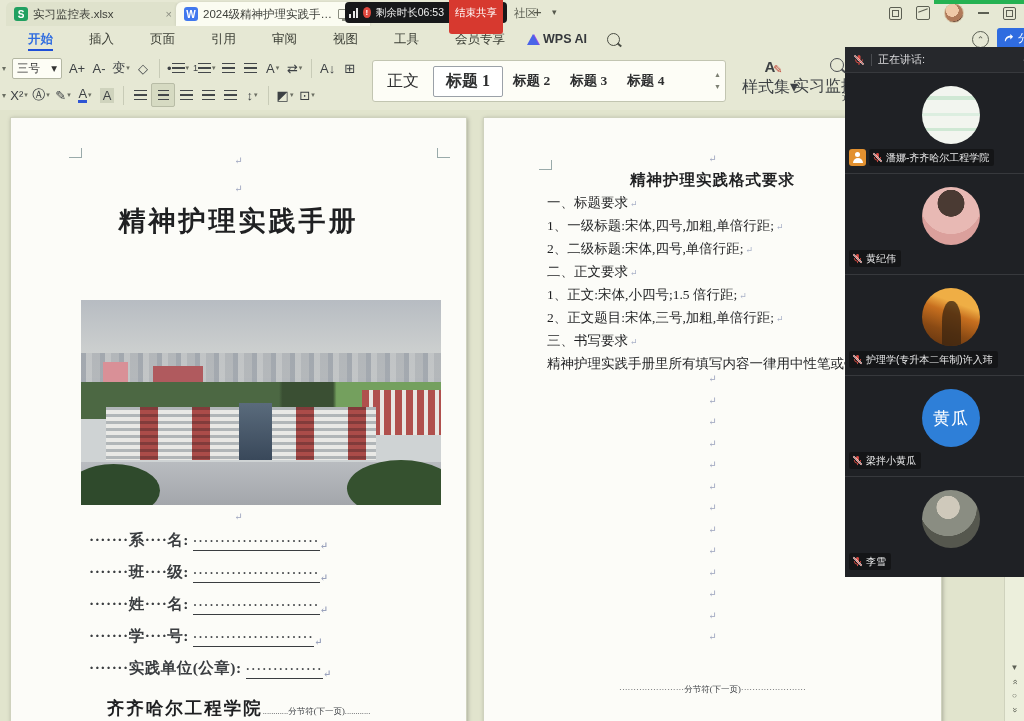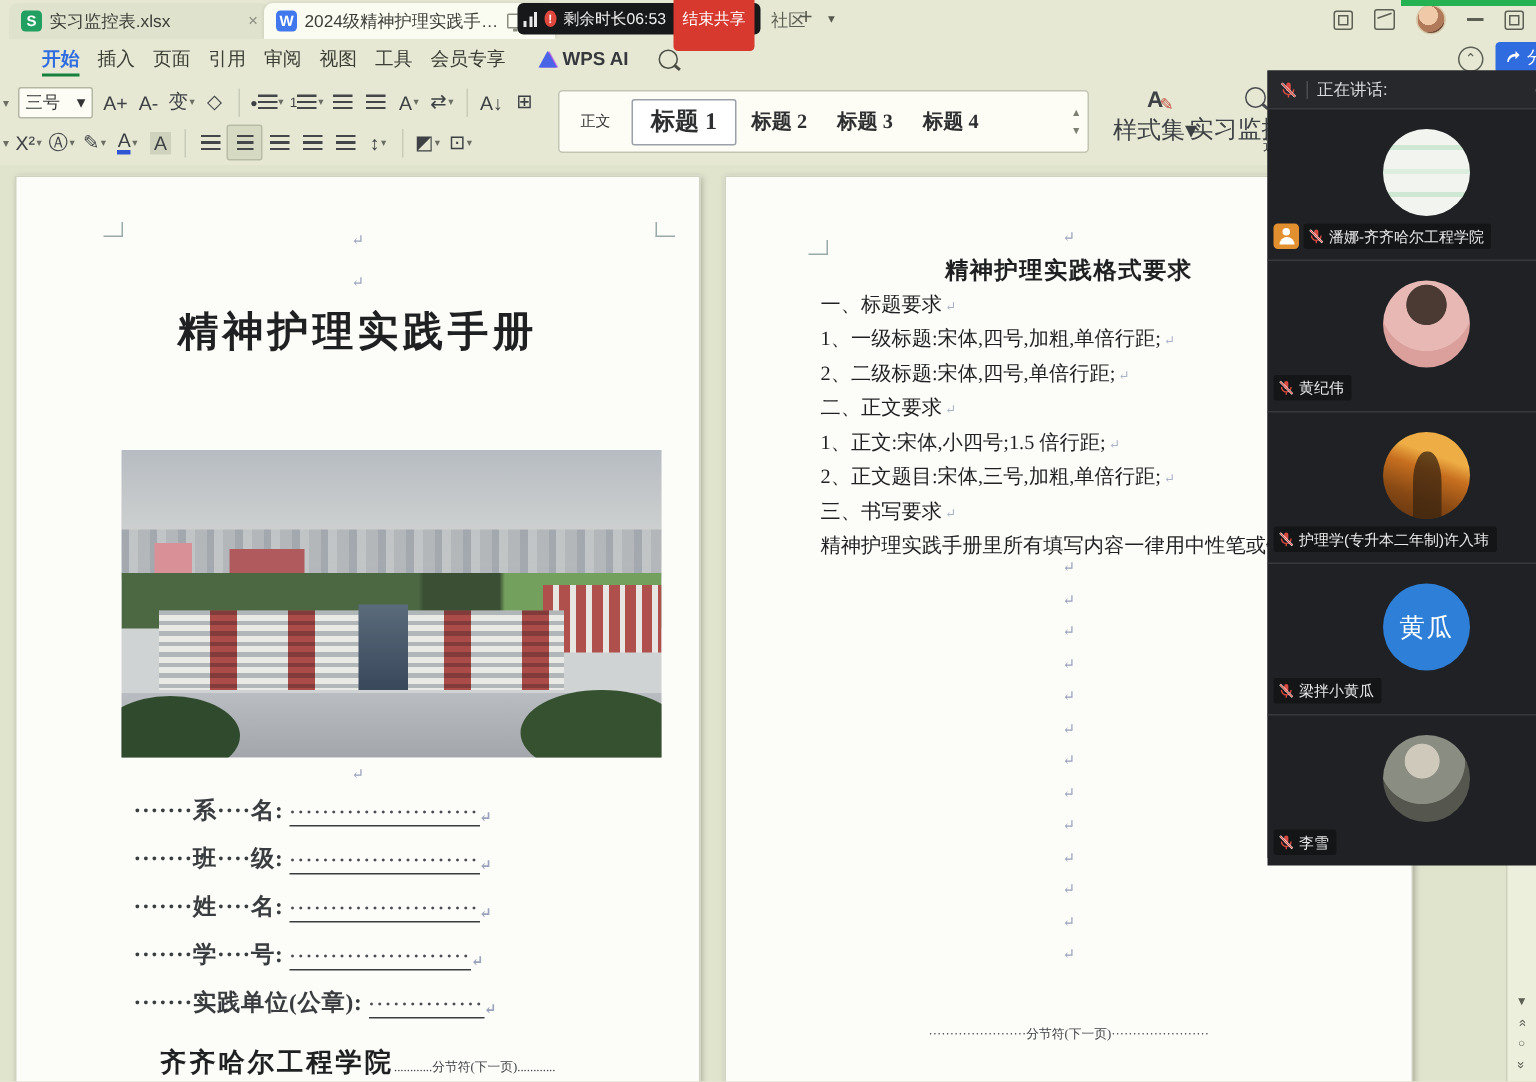--- a/index.html
+++ b/index.html
@@ -35,23 +35,23 @@
   .winctrls{position:absolute;right:8px;top:0;height:26px;display:flex;align-items:center;gap:14px;}
   .wc-sq{width:11px;height:11px;border:1.3px solid #5c5f53;border-radius:2px;position:relative;}
   .wc-sq.dbl:after{content:"";position:absolute;left:2px;top:2px;width:5px;height:5px;border:1px solid #5c5f53;}
   .wc-cube{width:12px;height:12px;border:1.3px solid #5c5f53;transform:rotate(0deg);border-radius:2px;position:relative}
   .wc-cube:after{content:"";position:absolute;left:1px;top:3px;right:1px;border-top:1px solid #5c5f53;transform:rotate(-20deg);}
   .wc-min{width:11px;height:2px;background:#5c5f53;}
   .uavatar{width:18px;height:18px;border-radius:50%;background:radial-gradient(circle at 40% 35%,#f0c9a8 0 40%,#b07a5a 41% 70%,#6b4a3a 71%);border:1px solid #d9c9a9;}
   .greenstrip{position:absolute;right:0;top:0;width:90px;height:4px;background:#25b252;z-index:7;}
   
   .menubar{position:absolute;top:26px;left:0;right:0;height:26px;background:#e6e8d4;display:flex;align-items:center;}
-  .menu-item{font-size:12.5px;color:#3b3e35;padding:4px 0;margin-left:12px;white-space:nowrap;}
+  .menu-item{font-size:12.5px;color:#3b3e35;padding:4px 0;margin-left:36px;white-space:nowrap;}
   .menu-item.first{margin-left:28px;}
-  .menu-item.active{color:#2f6ce0;font-weight:bold;border-bottom:2px solid #15803d;padding-bottom:1px;}
+  .menu-item.active{color:#2f6ce0;font-weight:bold;border-bottom:2px solid #1d4ed8;padding-bottom:1px;}
   .wpsai{display:flex;align-items:center;gap:4px;margin-left:22px;font-size:12.5px;color:#35383c;font-weight:bold;}
   .ai-logo{width:0;height:0;border-left:6px solid transparent;border-right:6px solid transparent;border-bottom:11px solid #4a64e8;position:relative;filter:drop-shadow(1px 0 0 #9a4ae8);}
   .searchbtn{width:11px;height:11px;border:1.5px solid #4a4d44;border-radius:50%;position:relative;margin-left:20px;}
   .searchbtn:after{content:"";position:absolute;left:9px;top:10px;width:5px;height:1.5px;background:#4a4d44;transform:rotate(40deg);}
   .uploadbtn{position:absolute;left:972px;top:31px;width:15px;height:15px;border:1.3px solid #5c6054;border-radius:50%;color:#5c6054;font-size:9px;display:flex;align-items:center;justify-content:center;}
   .sharebtn{position:absolute;left:997px;top:28px;width:70px;height:21px;background:#2f6ce0;color:#fff;
             font-size:11.5px;border-radius:3px;display:flex;align-items:center;gap:4px;padding:0 6px;}
   
   .toolbar{position:absolute;top:52px;left:0;right:0;height:58px;background:#e6e8d4;border-bottom:1px solid #cdd0bc;}
   .trow{position:absolute;left:0;display:flex;align-items:center;height:24px;}
@@ -66,21 +66,21 @@
   .tsep{width:1px;height:19px;background:#c8cbb7;margin:0 5px;}
   .bars{width:13px;height:10px;background:repeating-linear-gradient(180deg,#43474a 0 1.4px,transparent 1.4px 4.3px);}
   .bars.ctr{width:11px;}
   .fontcolor{border-bottom:3px solid #2f55d4;line-height:1;padding-bottom:0;}
   .charshade{background:#cfd3bd;padding:0 3px;}
   
   .gallery{position:absolute;left:372px;top:8px;width:352px;height:40px;background:#fdfdf6;
            border:1px solid #c2c5b1;border-radius:3px;display:flex;align-items:center;
            font-family:"Liberation Serif","DejaVu Serif",serif;}
   .gitem{text-align:center;color:#2e2f30;padding:4px 10px;white-space:nowrap;}
-  .gitem.body{font-size:10px;padding:4px 14px;}
+  .gitem.body{font-size:16px;padding:4px 14px;}
   .gitem.h{font-weight:bold;font-size:13.5px;}
   .gitem.sel{border:1.6px solid #9ba1a8;border-radius:2px;font-size:16px;padding:4px 12px;background:#fff;}
   .gscroll{display:flex;flex-direction:column;gap:4px;margin-left:auto;padding:0 4px;color:#7c7f72;font-size:7px;}
   .stack{position:absolute;display:flex;flex-direction:column;align-items:center;gap:2px;color:#3d4144;}
   .stack .lbl{font-size:16px;white-space:nowrap;}
   .styleset{left:742px;top:6px;}
   .stylesetic{font-size:15px;font-weight:bold;color:#3d4144;position:relative;}
   .stylesetic i{position:absolute;right:-7px;bottom:-1px;font-style:normal;color:#c04a3a;font-size:11px;}
   .findrep{left:793px;top:6px;}
   .magnifier{width:12px;height:12px;border:1.6px solid #4a4d50;border-radius:50%;position:relative;margin-bottom:2px;}

